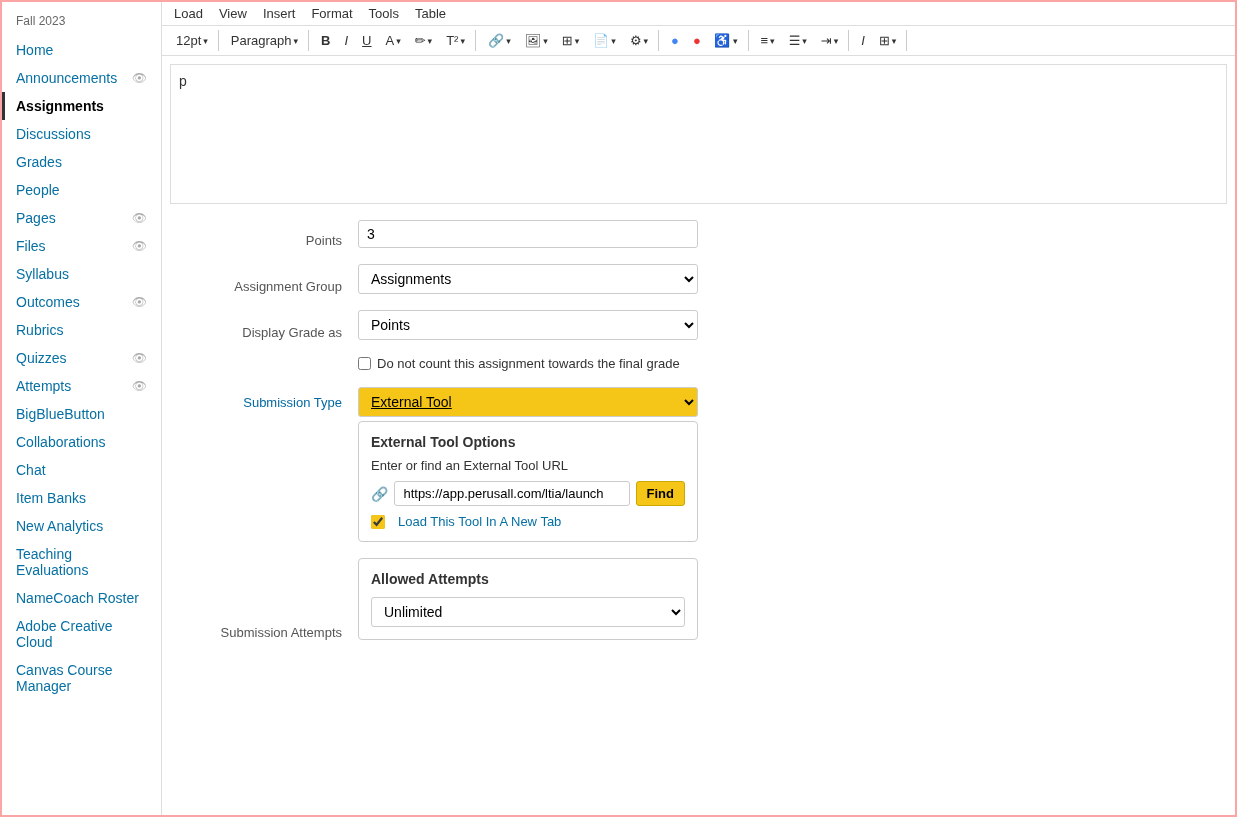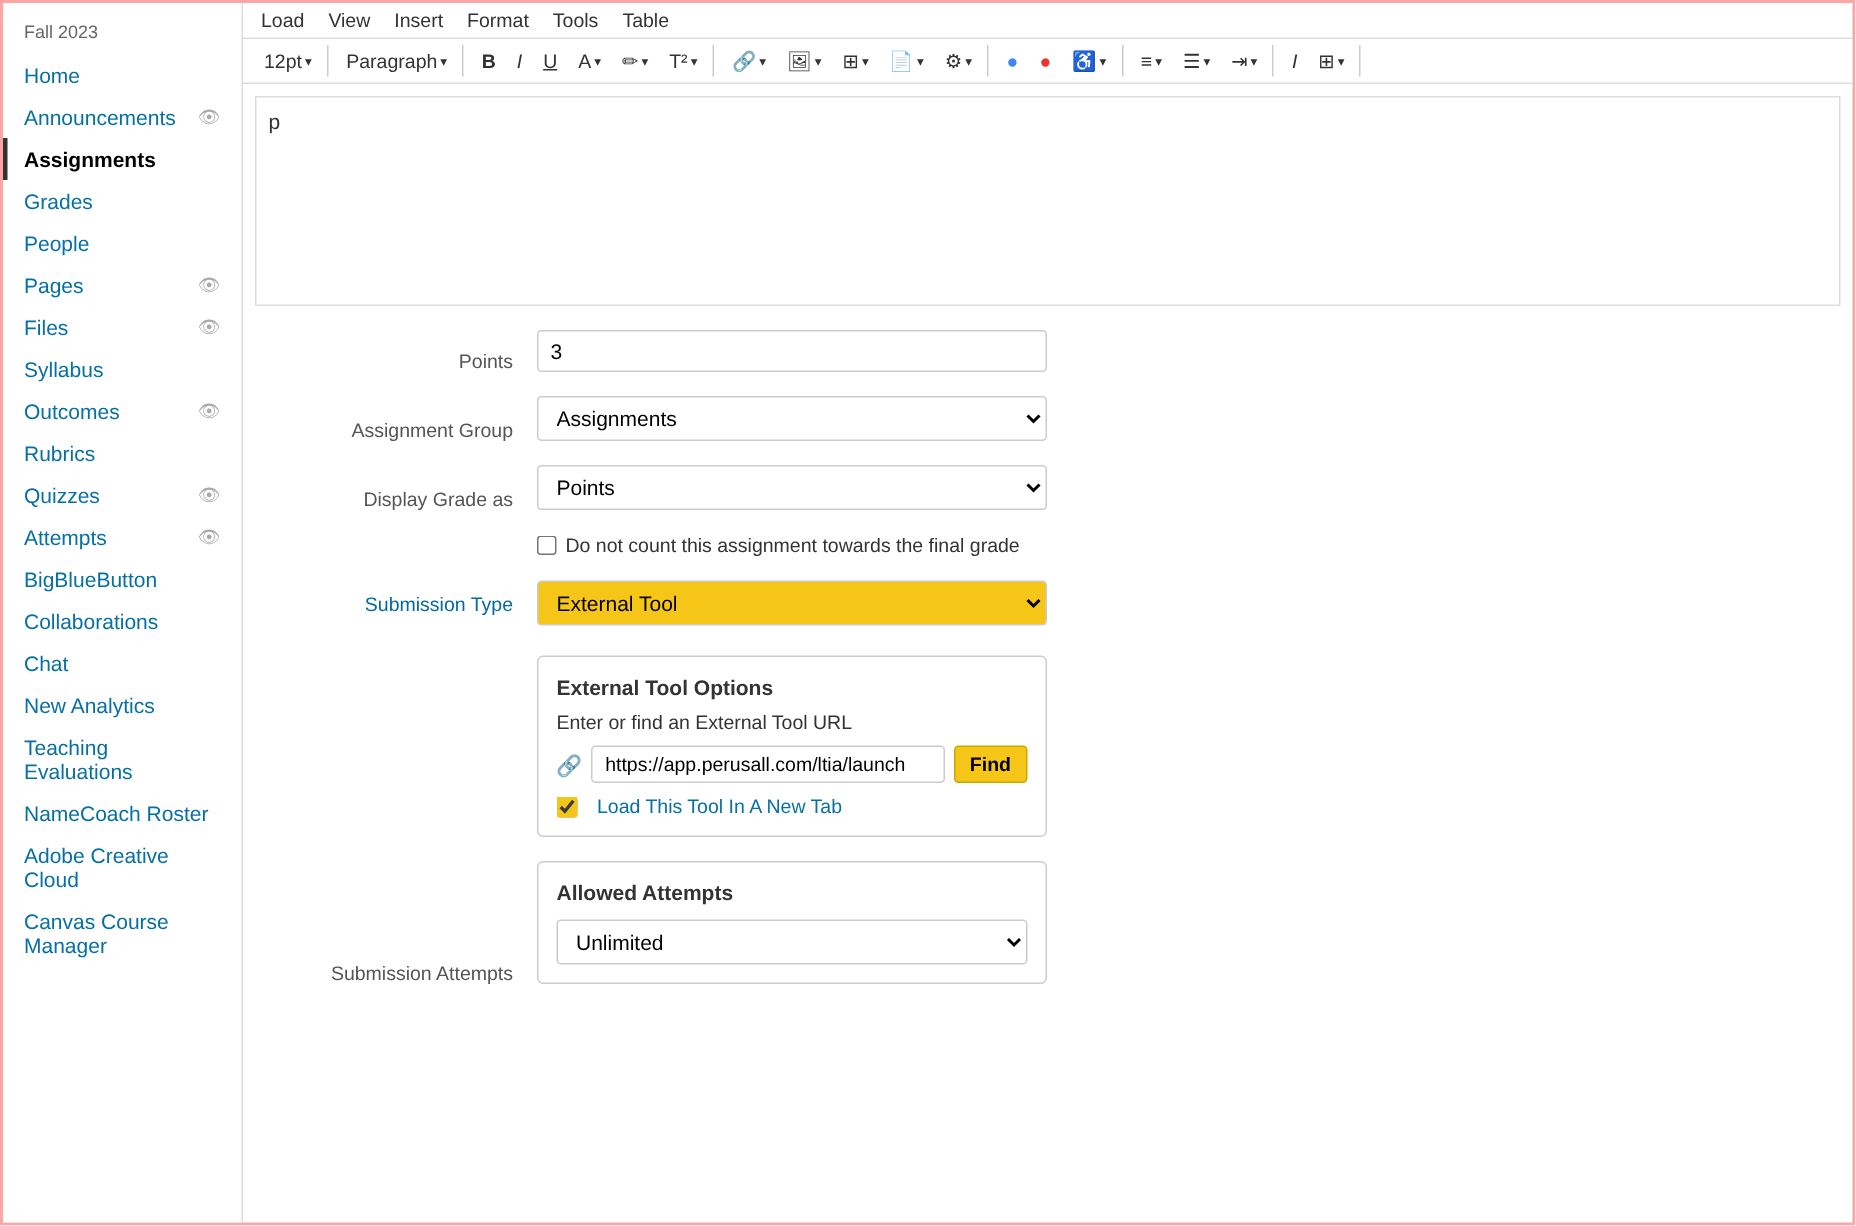--- a/index.html
+++ b/index.html
@@ -178,21 +178,22 @@
       color: #0369a1;
     }
     .submission-content {
       flex: 1;
       max-width: 340px;
     }
     .submission-select-row {
       display: flex;
       align-items: center;
       gap: 6px;
-      margin-bottom: 20px;
+      margin-bottom: 4px;
+      text-decoration: underline;
     }
     .submission-type-select {
       flex: 1;
       padding: 5px 8px;
       border: 1px solid #ccc;
       border-radius: 3px;
       font-size: 14px;
       background: #fff;
     }
     .external-tool-box {
@@ -286,20 +287,23 @@
           <span>Home</span>
         </div>
         <div class="sidebar-item">
           <span>Announcements</span>
           <span class="eye-icon">👁</span>
         </div>
         <div class="sidebar-item active">
           <span>Assignments</span>
         </div>
         <div class="sidebar-item">
+          <span>Discussions</span>
+        </div>
+        <div class="sidebar-item">
           <span>Grades</span>
         </div>
         <div class="sidebar-item">
           <span>People</span>
         </div>
         <div class="sidebar-item">
           <span>Pages</span>
           <span class="eye-icon">👁</span>
         </div>
         <div class="sidebar-item">
@@ -325,20 +329,23 @@
           <span class="eye-icon">👁</span>
         </div>
         <div class="sidebar-item">
           <span>BigBlueButton</span>
         </div>
         <div class="sidebar-item">
           <span>Collaborations</span>
         </div>
         <div class="sidebar-item">
           <span>Chat</span>
+        </div>
+        <div class="sidebar-item">
+          <span>Item Banks</span>
         </div>
         <div class="sidebar-item">
           <span>New Analytics</span>
         </div>
         <div class="sidebar-item">
           <span>Teaching Evaluations</span>
         </div>
         <div class="sidebar-item">
           <span>NameCoach Roster</span>
         </div>

